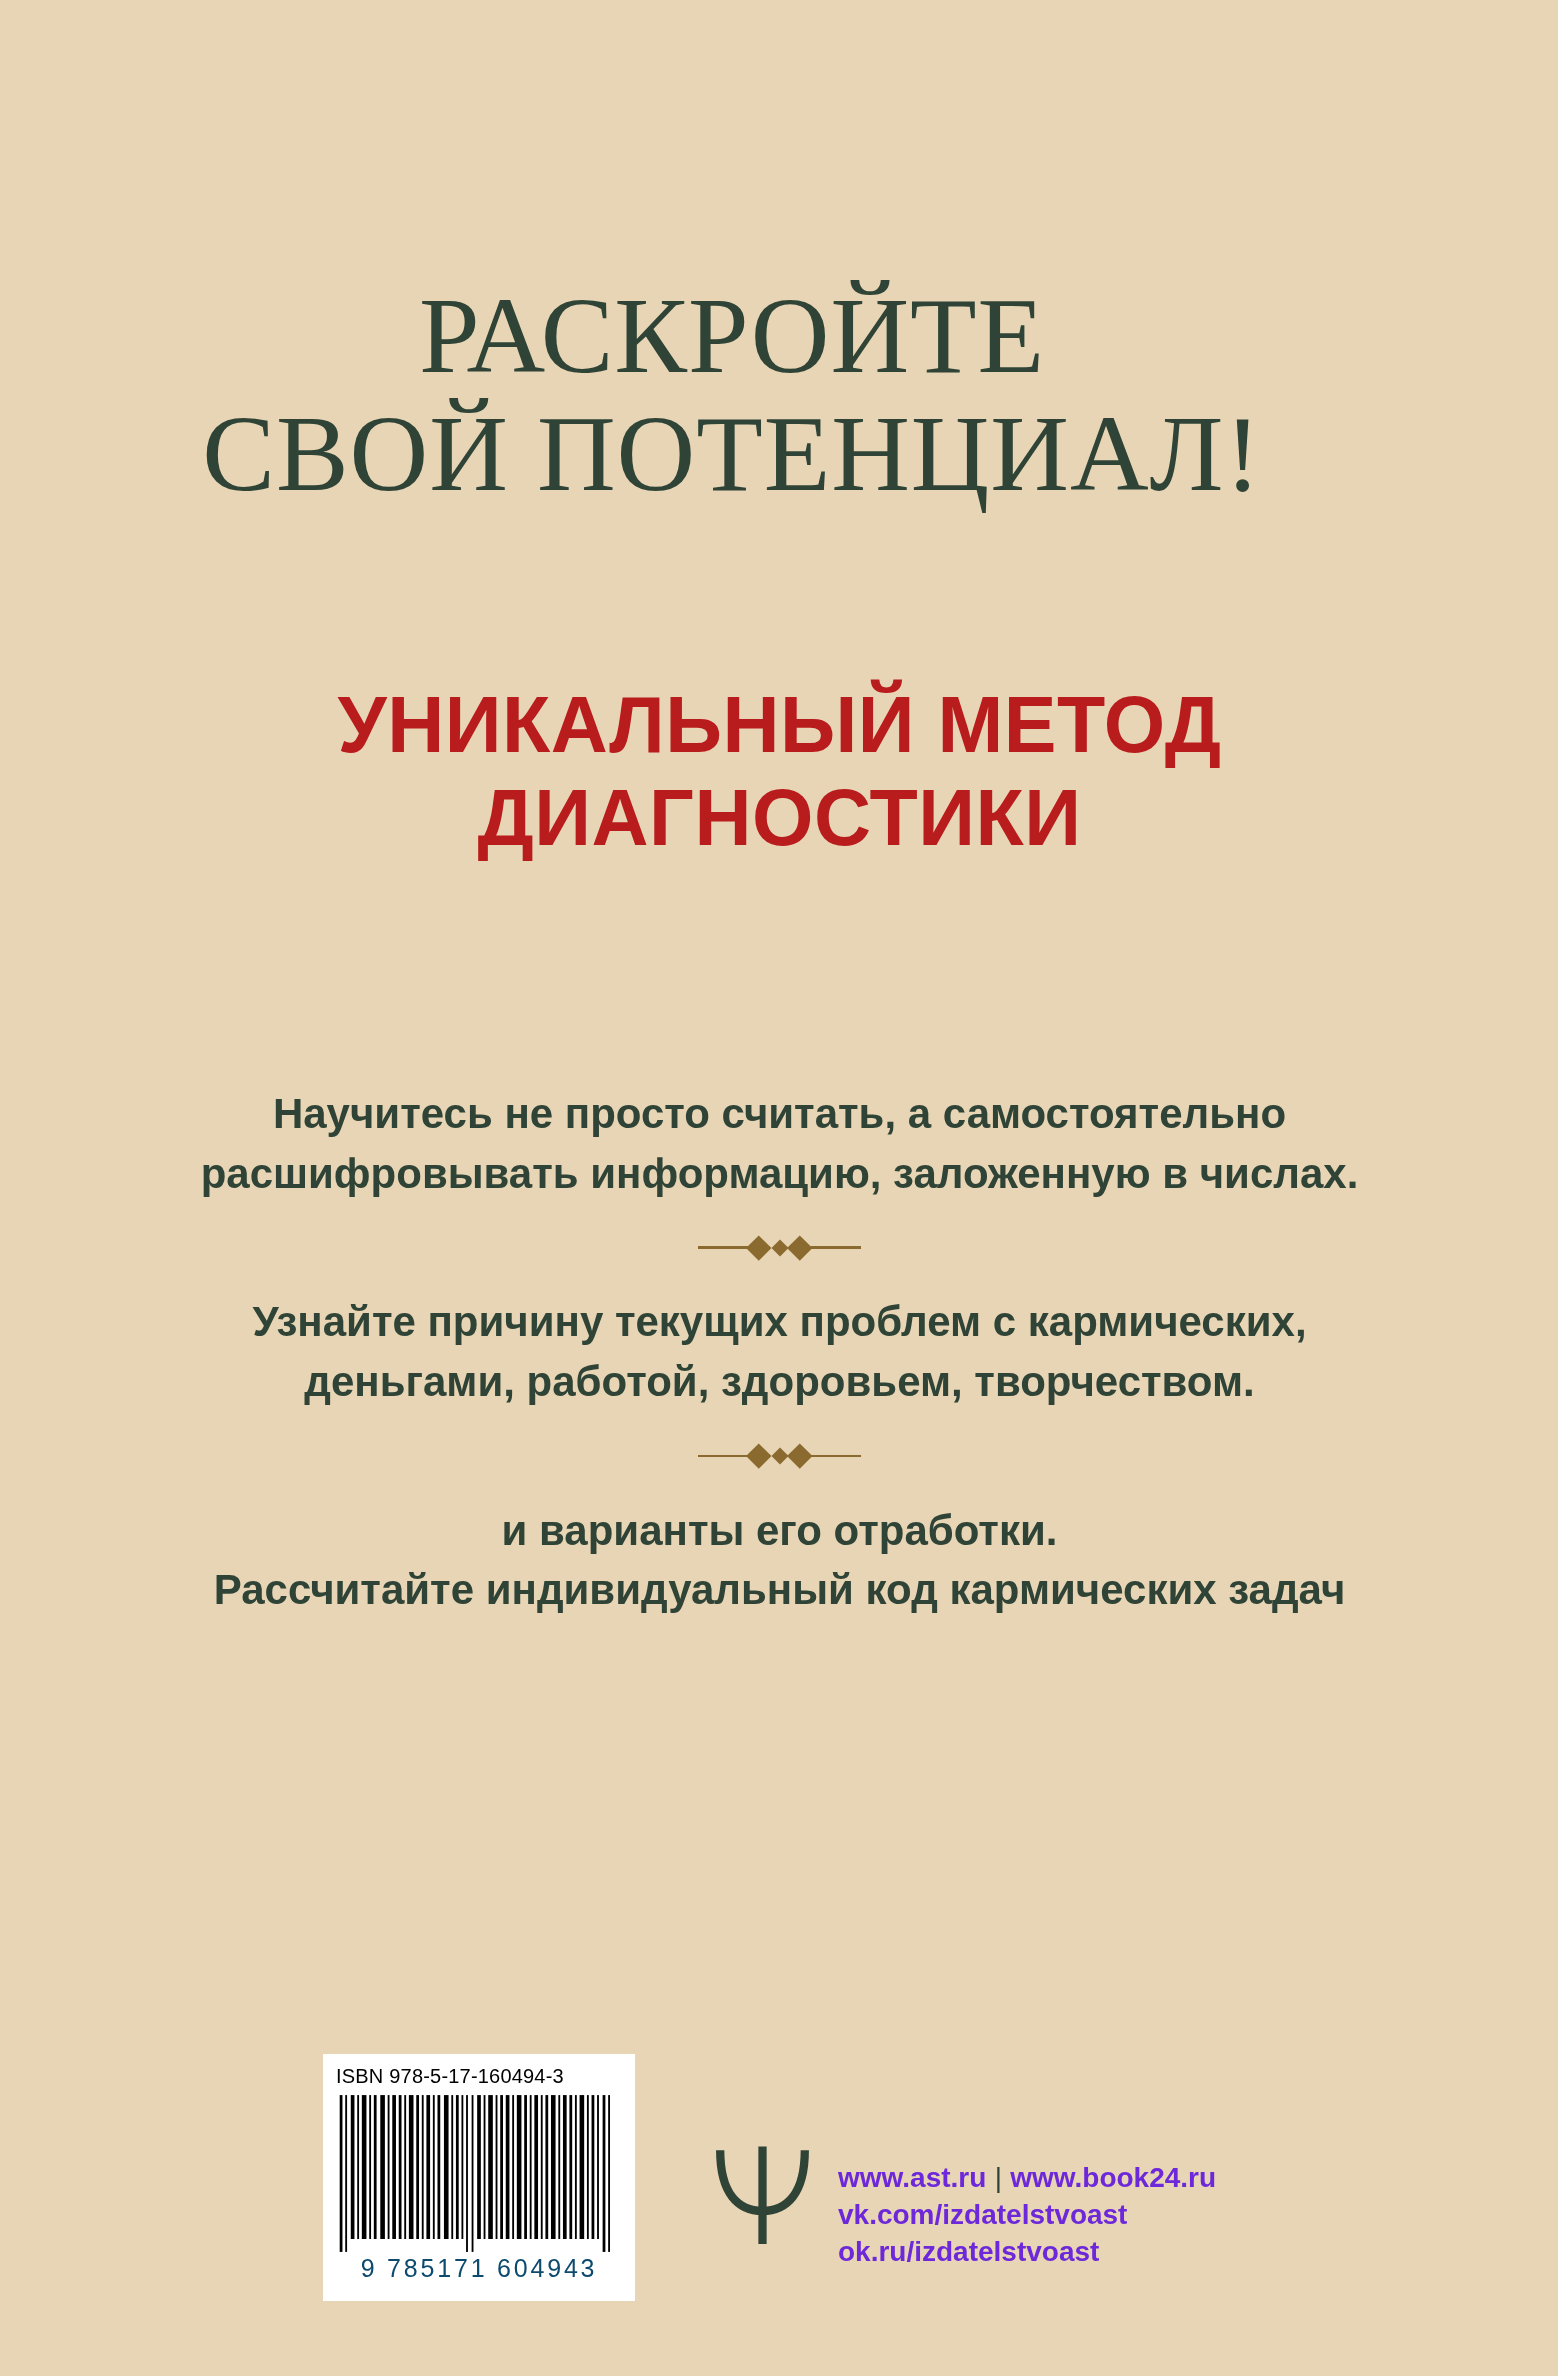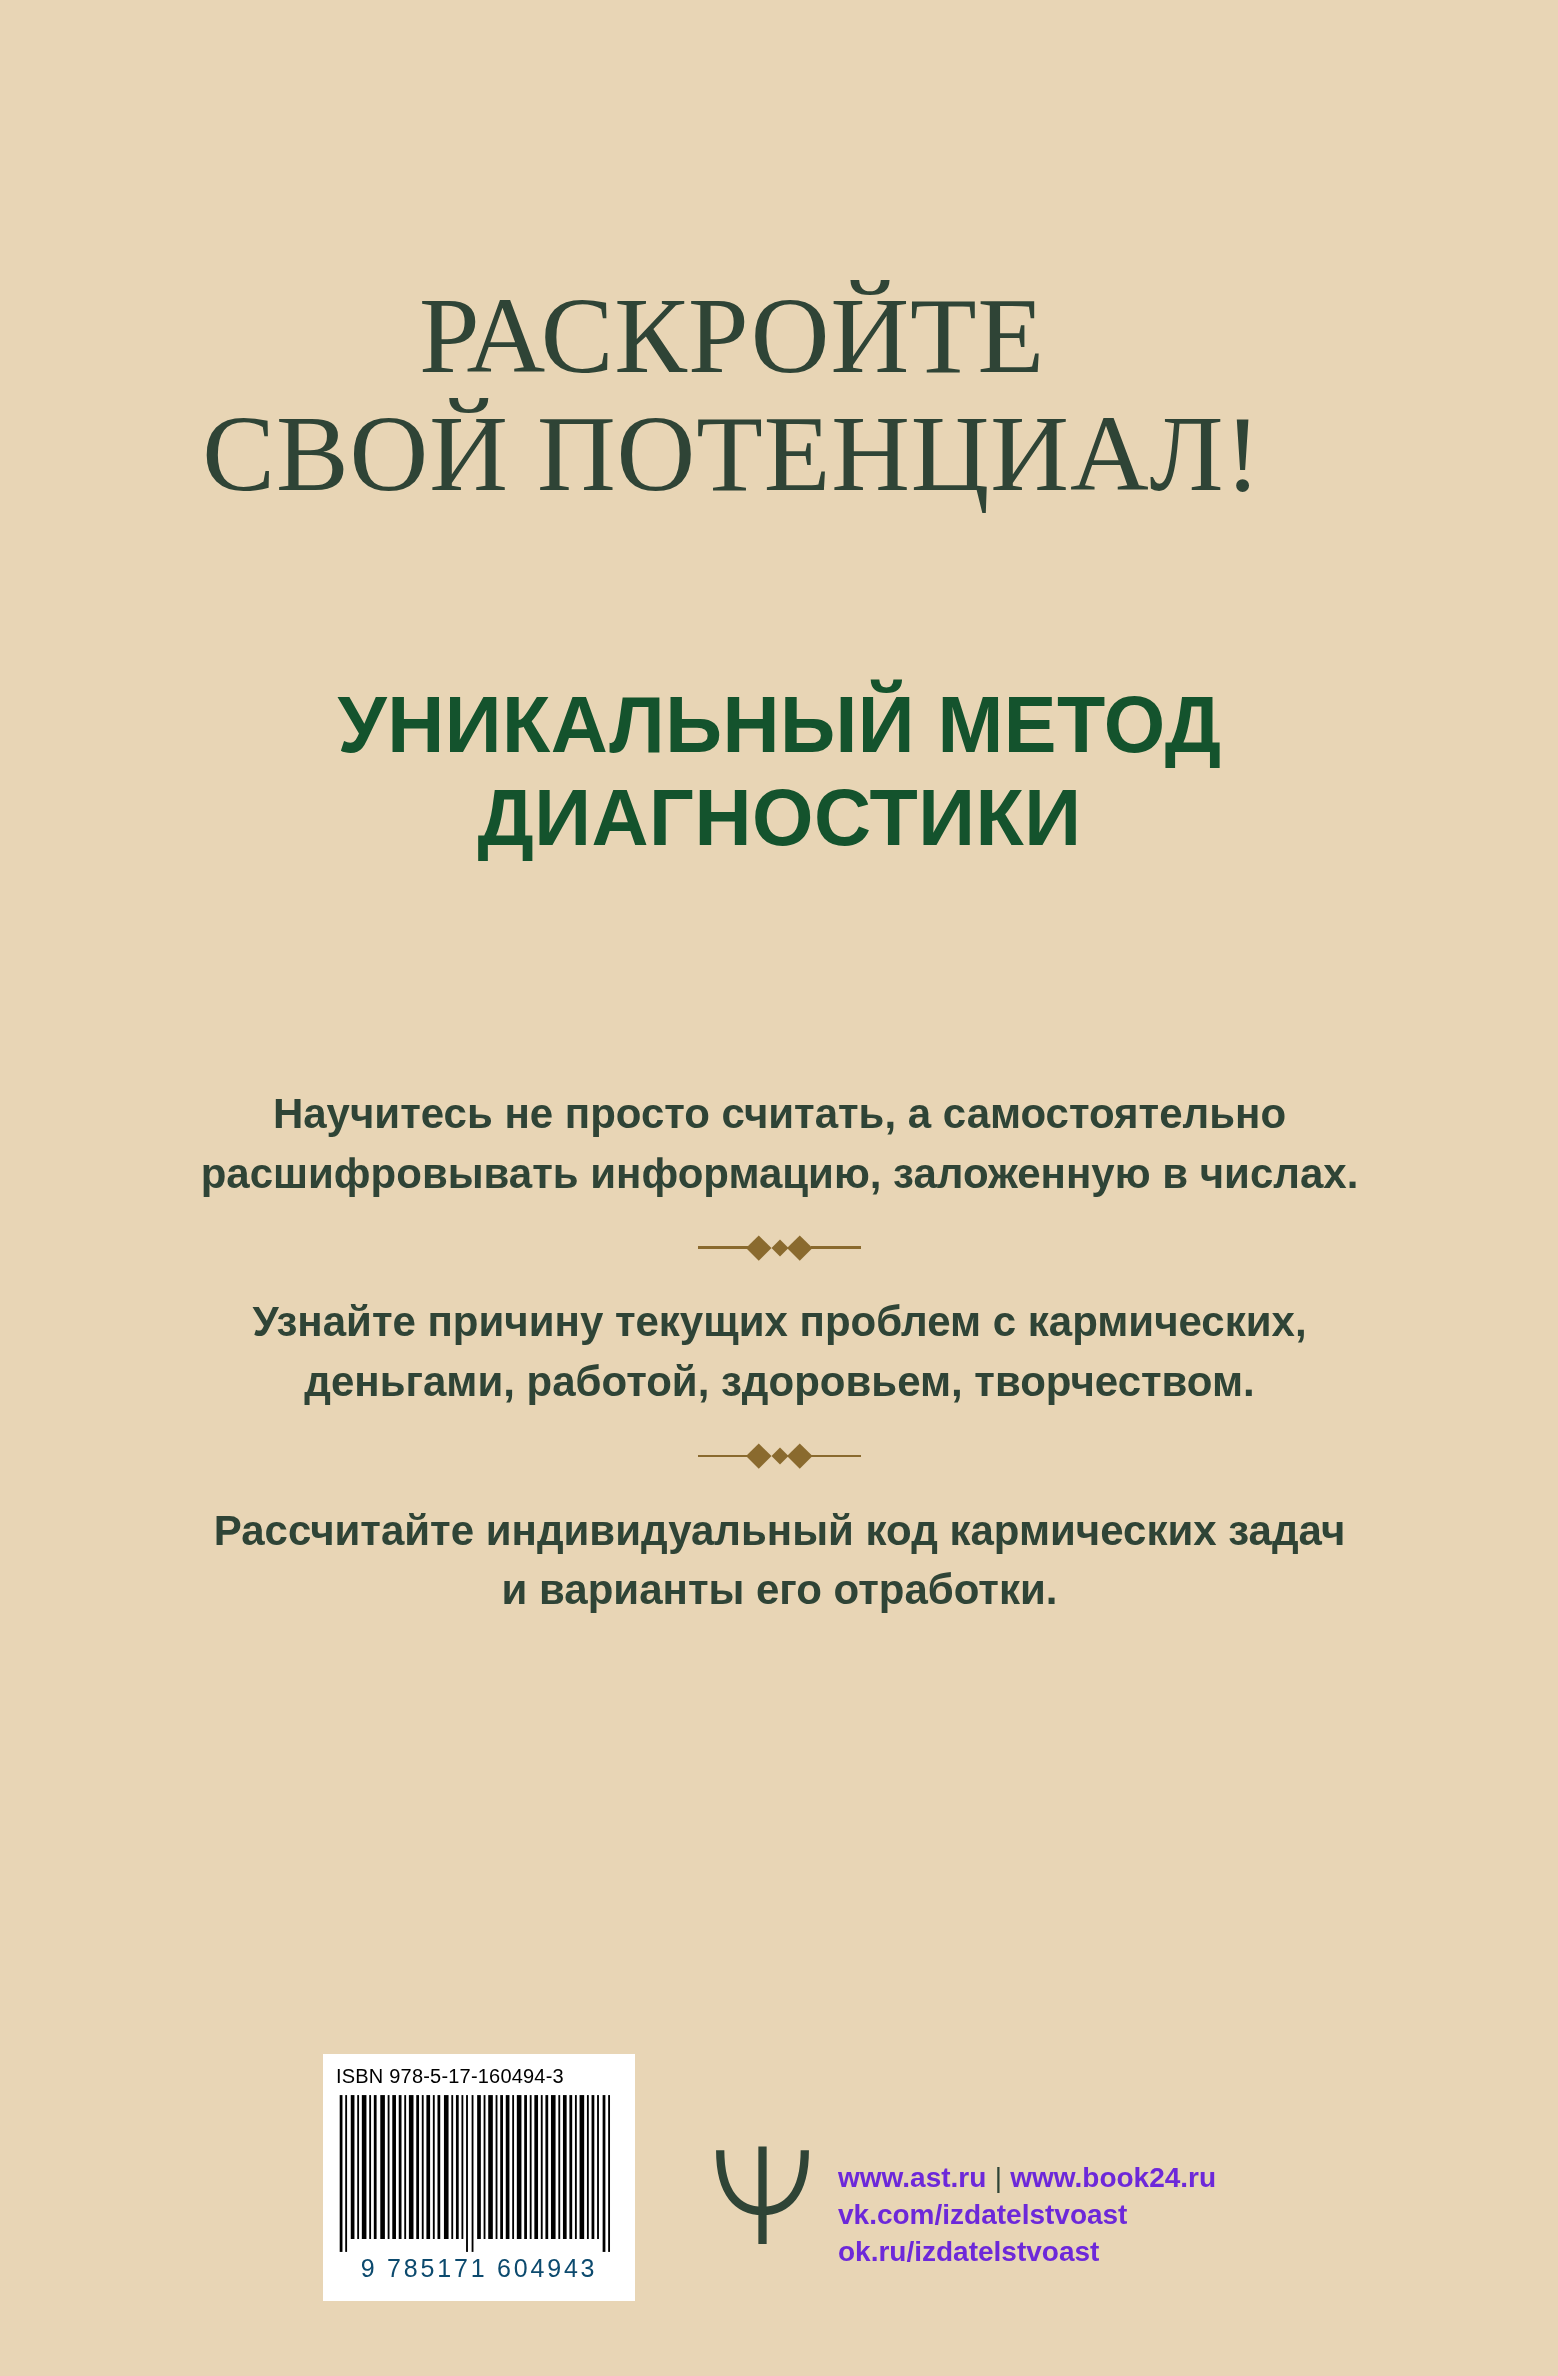--- a/index.html
+++ b/index.html
@@ -41,21 +41,21 @@
     white-space: nowrap;
   }
 
   
   .subhead {
     position: absolute;
     top: 678px;
     left: 0;
     width: 1559px;
     text-align: center;
-    color: #14532d;
+    color: #b91c1c;
     font-family: "Liberation Sans", sans-serif;
     font-weight: bold;
     font-size: 79px;
     line-height: 1.18;
     letter-spacing: 0.5px;
   }
   .subhead .ln {
     display: block;
     white-space: nowrap;
   }
@@ -209,22 +209,22 @@
 
     <div class="divider">
       <span class="bar"></span>
       <span class="dia"></span>
       <span class="dia small"></span>
       <span class="dia"></span>
       <span class="bar"></span>
     </div>
 
     <div class="bullet">
+      <span class="ln">и варианты его отработки.</span>
       <span class="ln">Рассчитайте индивидуальный код кармических задач</span>
-      <span class="ln">и варианты его отработки.</span>
     </div>
 
   </div>
 
   <div class="isbn-box">
     <div class="isbn-text">ISBN 978-5-17-160494-3</div>
     <div class="barcode">
       <svg width="286" height="157" viewBox="0 0 310 170" xmlns="http://www.w3.org/2000/svg" aria-hidden="true">
         <rect x="0" y="0" width="310" height="170" fill="#ffffff"></rect>
         <g fill="#000000">

